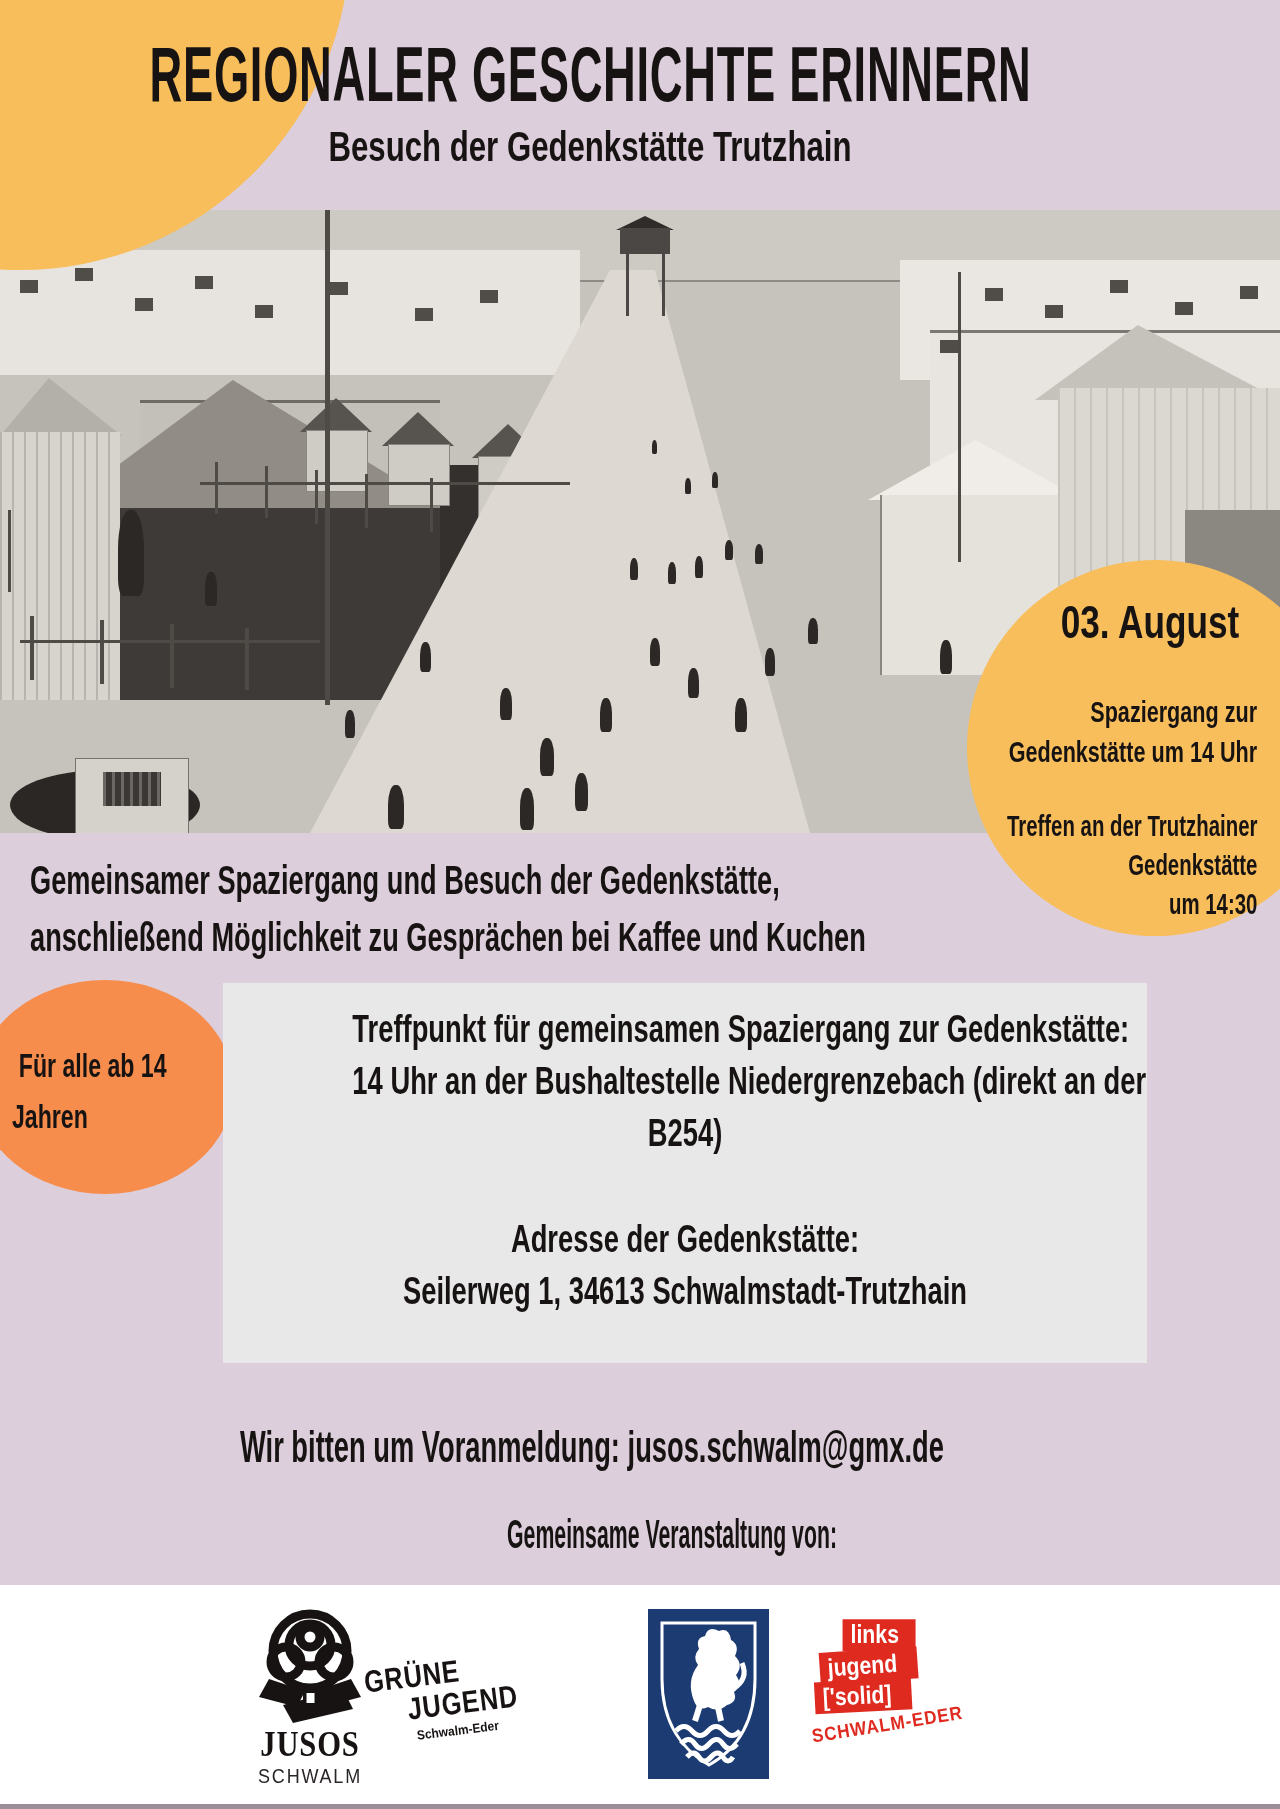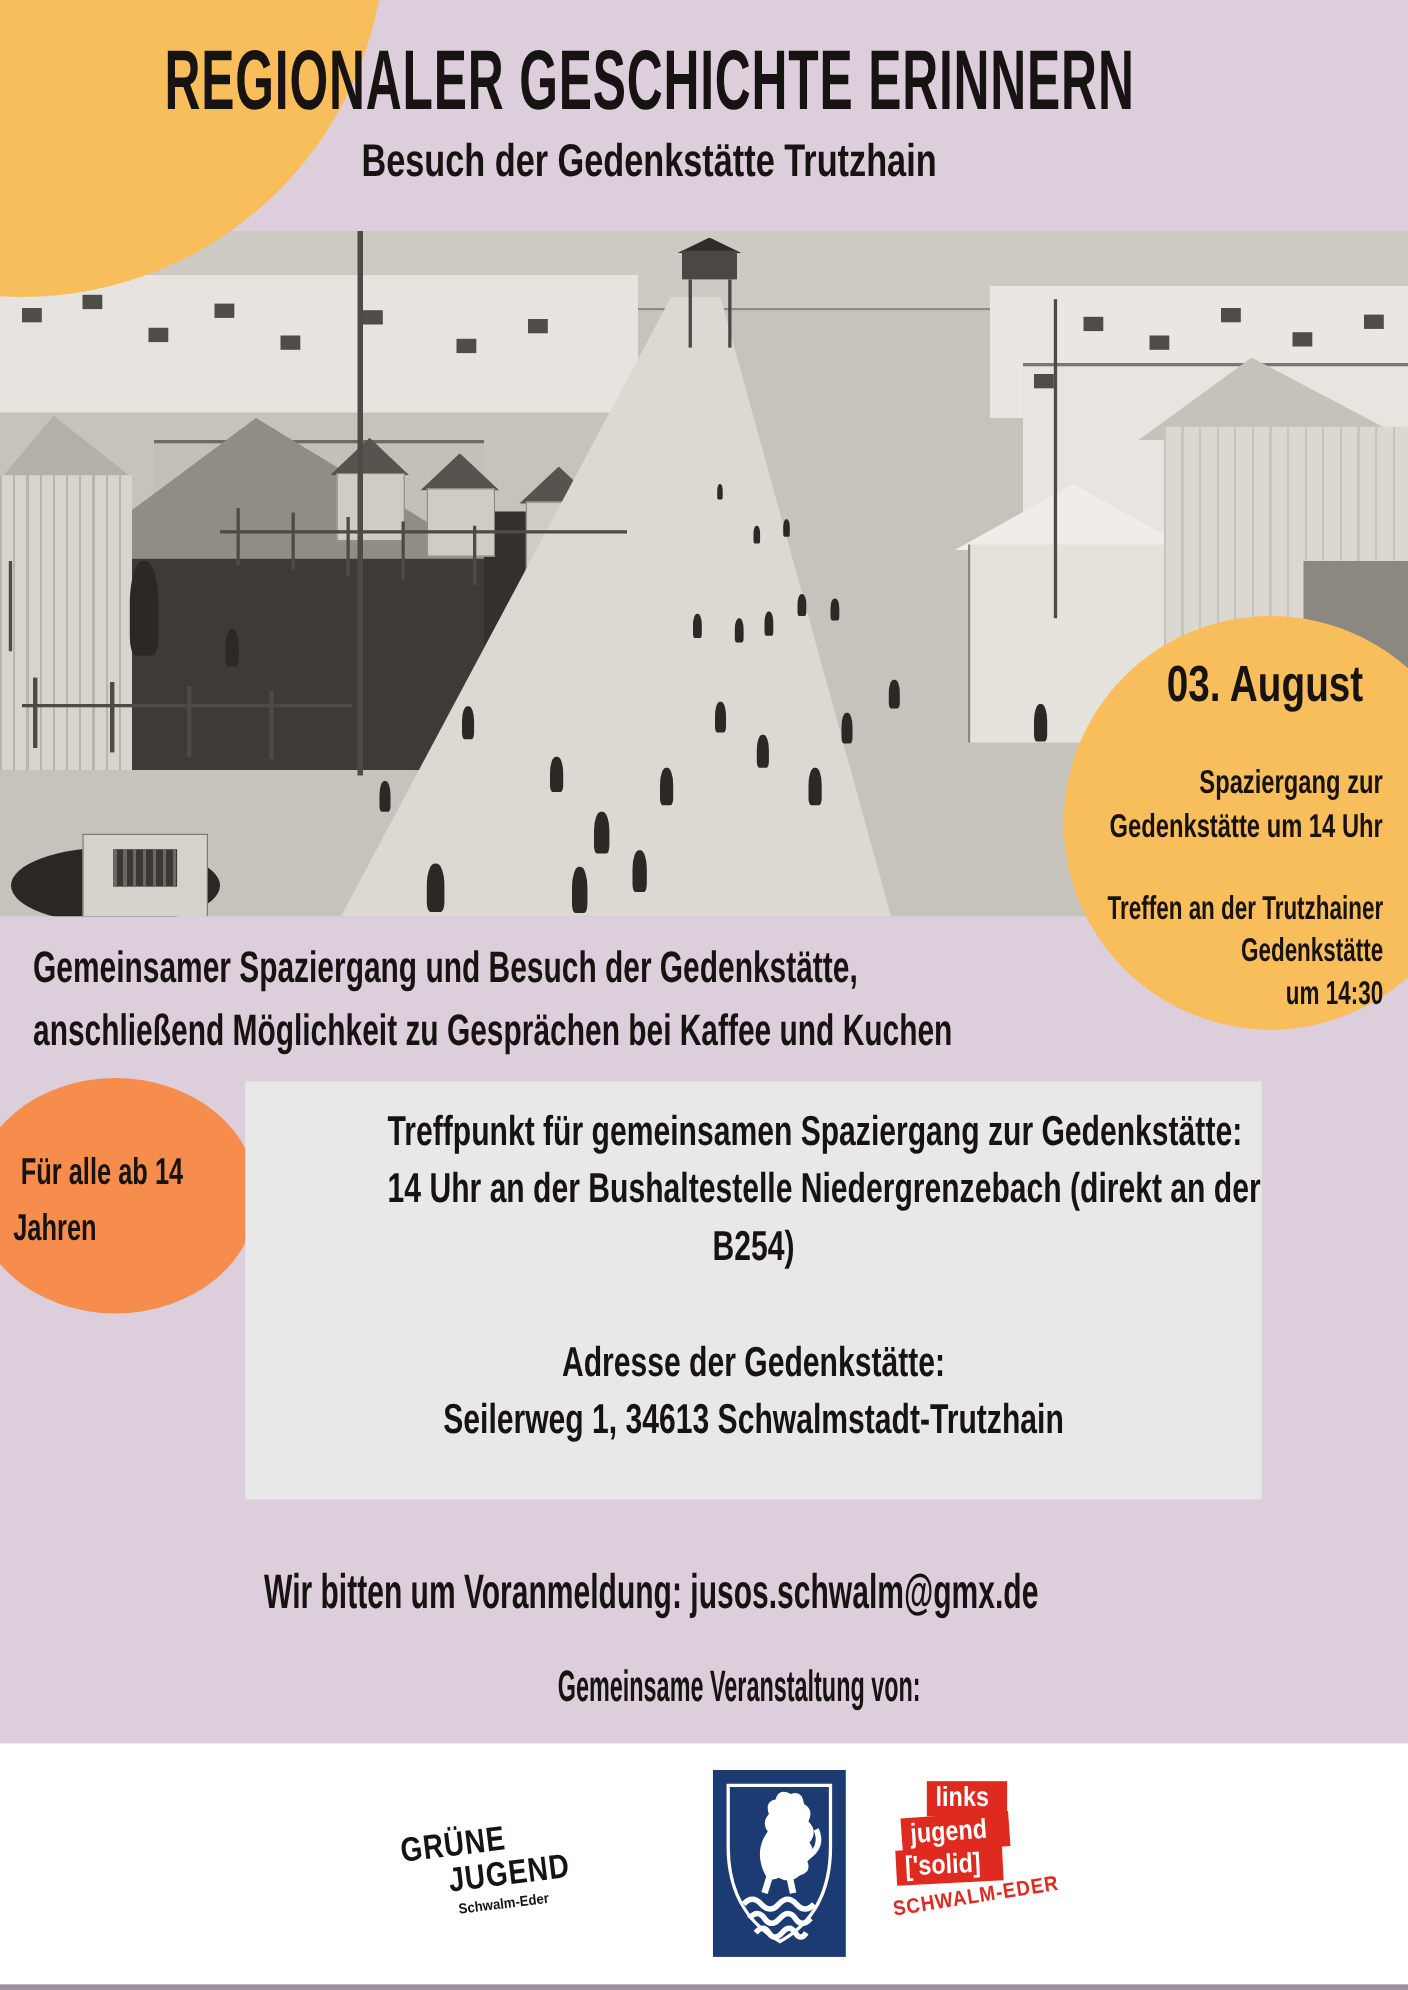--- a/index.html
+++ b/index.html
@@ -226,20 +226,40 @@
       <div>Adresse der Gedenkstätte:</div>
       <div>Seilerweg 1, 34613 Schwalmstadt-Trutzhain</div>
     </div>
   </div>
 
   <div class="abs register">Wir bitten um Voranmeldung: jusos.schwalm@gmx.de</div>
   <div class="abs organizers">Gemeinsame Veranstaltung von:</div>
 
   <div class="abs strip">
 
+    <div class="abs jusos">
+      <svg width="122" height="118" viewBox="0 0 110 118">
+        <g stroke="#171312" stroke-width="9" fill="none">
+          <circle cx="55" cy="46" r="37"></circle>
+          <circle cx="55" cy="40" r="21"></circle>
+          <circle cx="55" cy="32" r="10"></circle>
+          <circle cx="31" cy="57" r="15"></circle>
+          <circle cx="79" cy="57" r="15"></circle>
+        </g>
+        <g fill="#171312">
+          <polygon points="14,74 50,86 42,102 4,92"></polygon>
+          <polygon points="96,74 60,86 68,102 106,92"></polygon>
+          <rect x="48" y="80" width="15" height="30"></rect>
+          <polygon points="28,100 88,84 98,104 38,118"></polygon>
+        </g>
+        <rect x="51.5" y="88" width="8" height="10" fill="#ffffff"></rect>
+      </svg>
+      <div class="jusos-name">JUSOS</div>
+      <div class="jusos-region">SCHWALM</div>
+    </div>
 
     <div class="abs gruene">
       <div class="l1">GRÜNE</div>
       <div class="l2">JUGEND</div>
       <div class="reg">Schwalm-Eder</div>
     </div>
 
     <div class="abs shield">
       <svg width="121" height="170" viewBox="0 0 121 170">
         <rect width="121" height="170" fill="#1c3b72"></rect>

